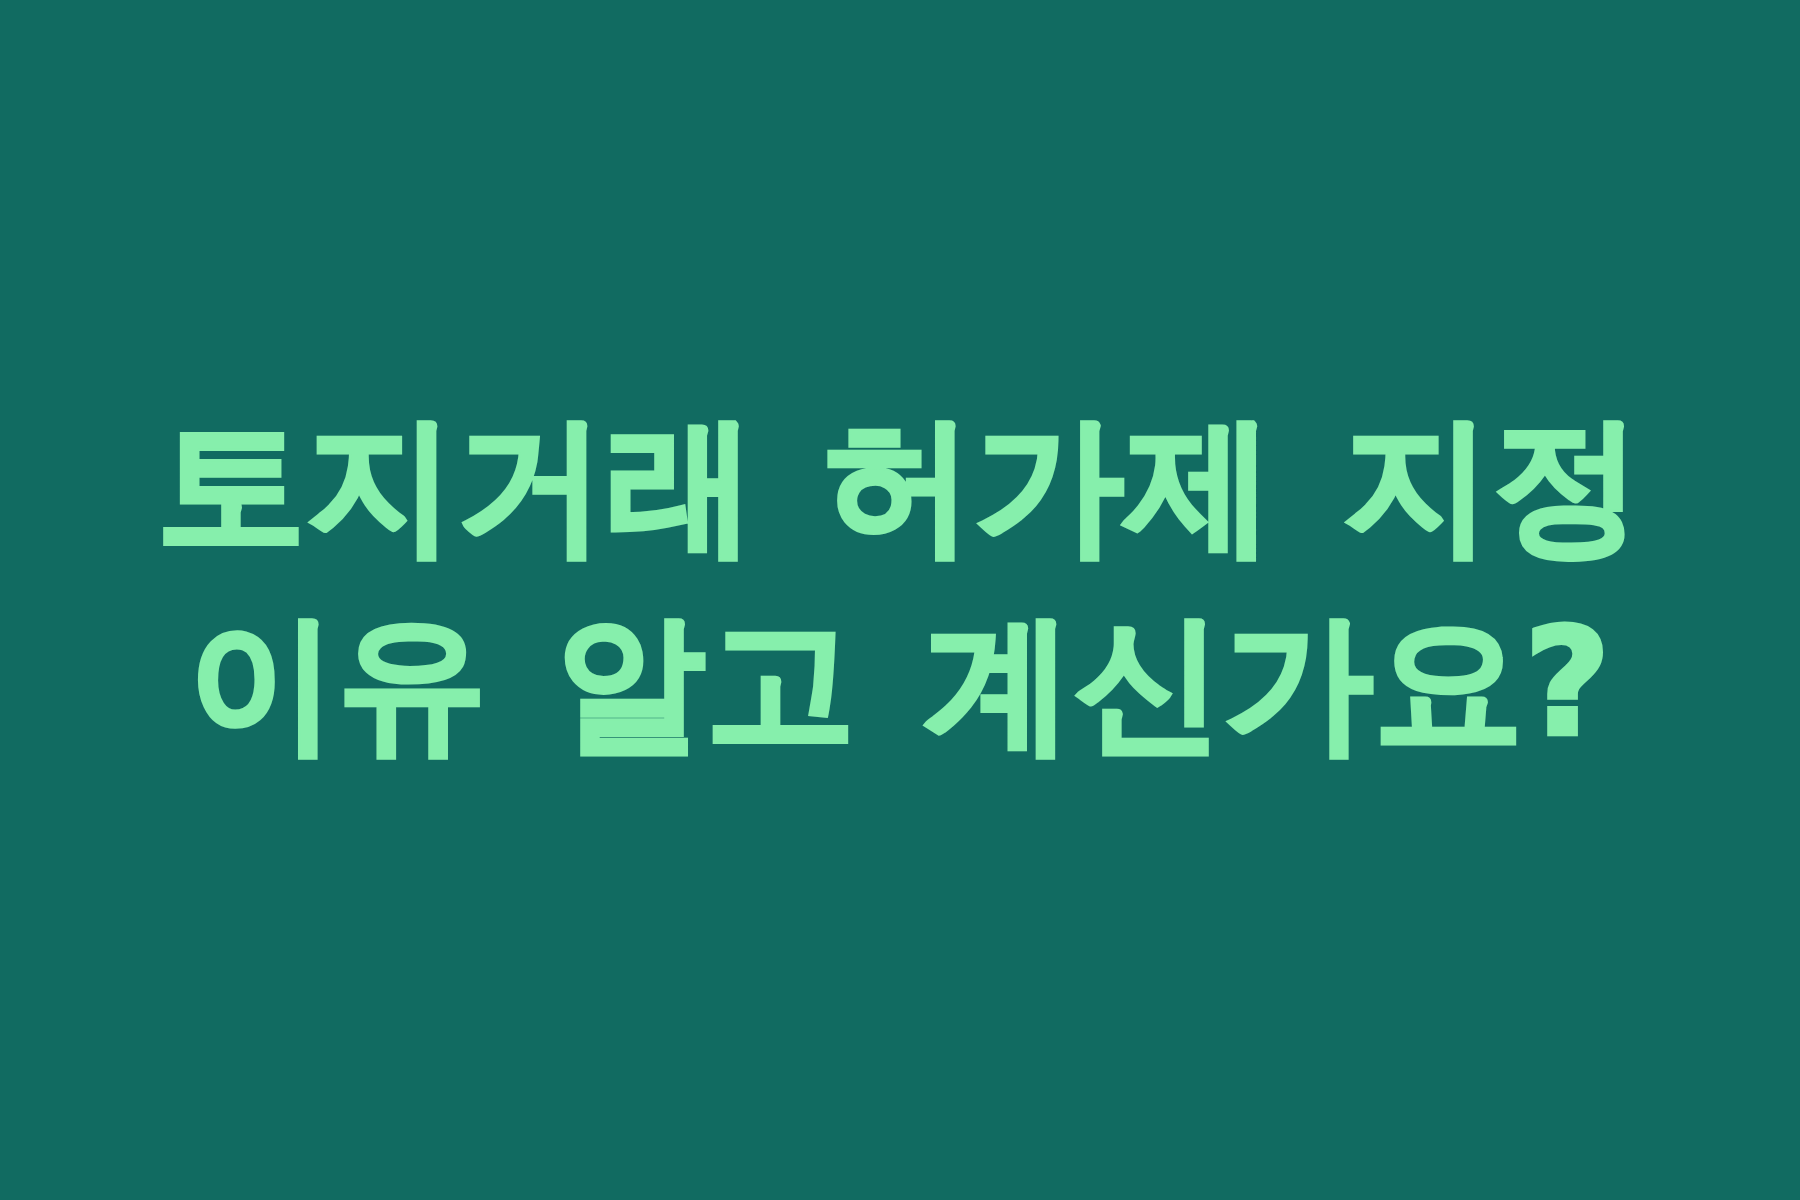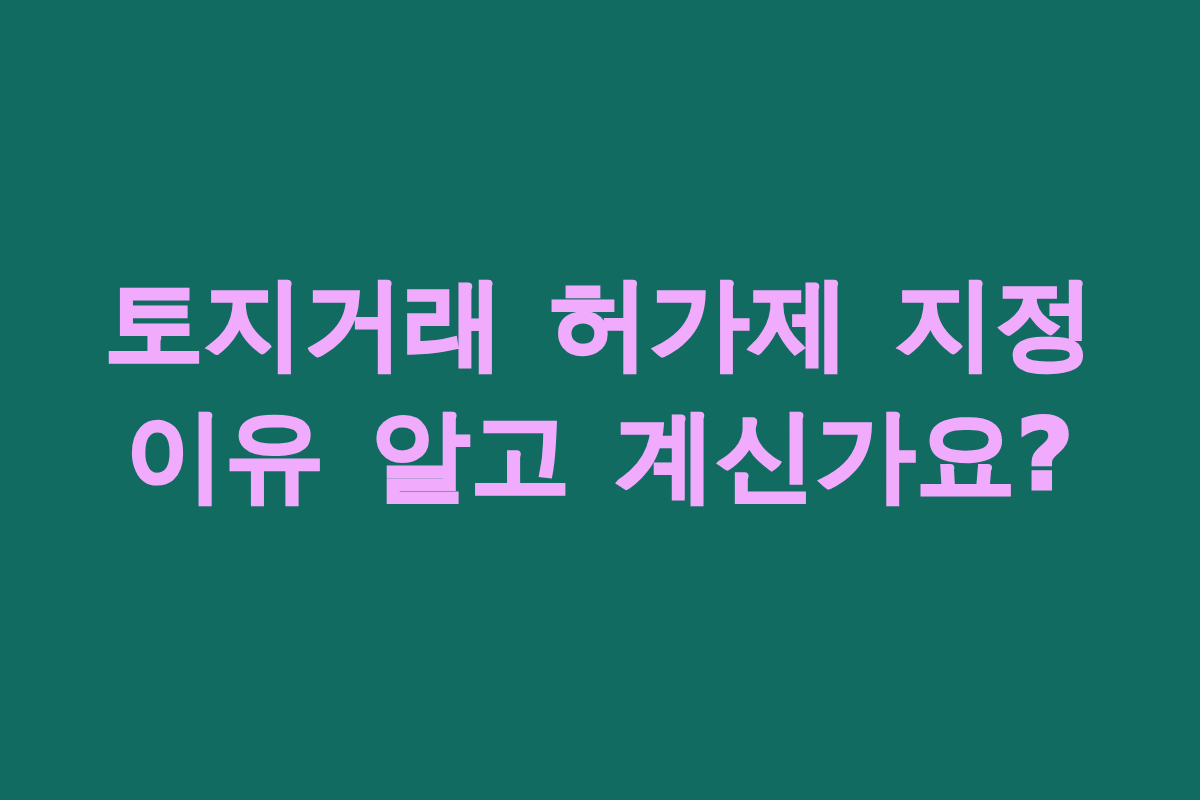--- a/index.html
+++ b/index.html
@@ -42,15 +42,15 @@
     paint-order: stroke fill;
     text-rendering: geometricPrecision;
     transform: translateY(-10px);
   }
 </style>
 </head>
 <body>
 
 <div id="banner" style="background-color: rgb(17, 107, 97);">
 
-  <h1 id="headline" style="color: #f0abfc; text-align: center;">토지거래 허가제 지정 이유 알고 계신가요?</h1>
+  <h1 id="headline" style="color: #86efac; text-align: center;">토지거래 허가제 지정 이유 알고 계신가요?</h1>
 
 </div>
 
 </body></html>

